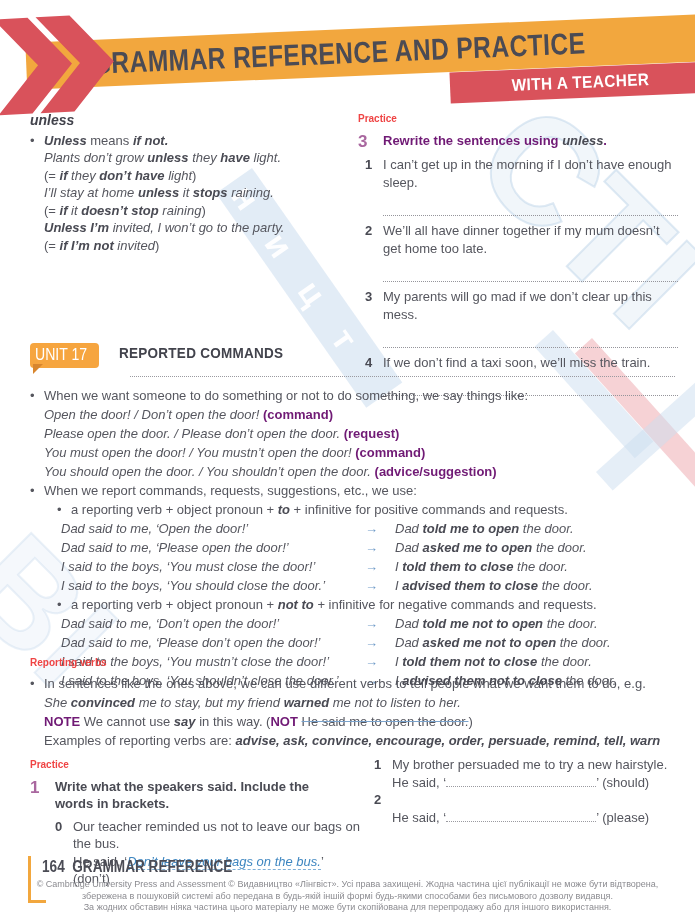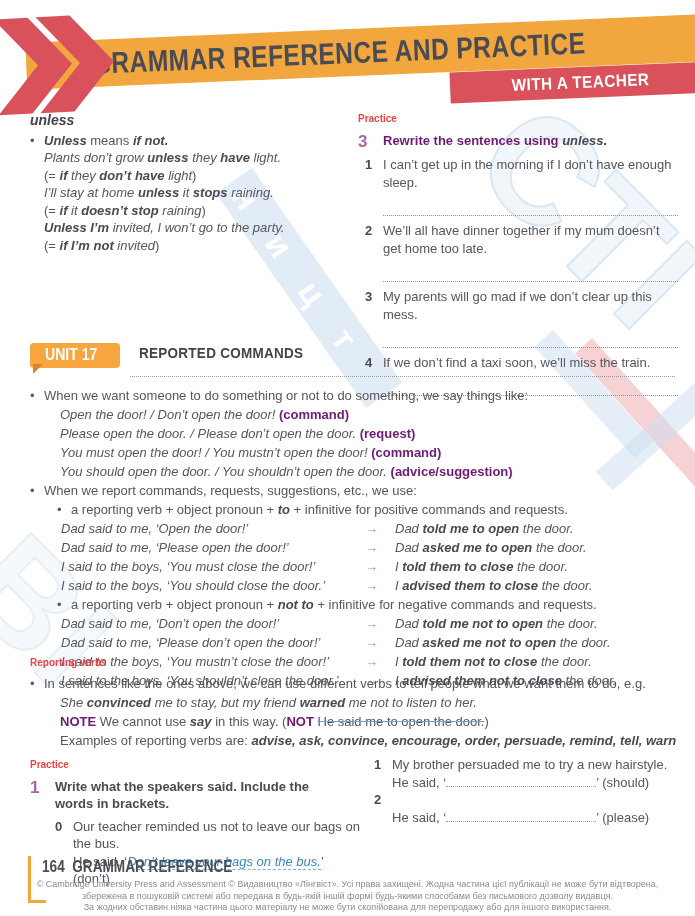--- a/index.html
+++ b/index.html
@@ -33,32 +33,32 @@
   .instr{display:flex;margin-bottom:5px}
   .exnum{width:25px;flex:none;font-weight:700;font-size:17px;color:#a9679f;line-height:19px}
   .instr-text{font-weight:700;color:#494a53}
   .item{display:flex}
   .inum{width:18px;flex:none;font-weight:700;color:#494a53}
   .itext{flex:1}
   .dotline{border-bottom:1px dotted #95959b;height:13px;margin:0 0 6px 18px}
   .exwrap{margin-left:7px}
   
   .unit-row{position:absolute;left:30px;top:343px;width:645px;height:38px;z-index:1}
-  .unit-tag{display:inline-block;background:#f6a53f;color:#fff;font-weight:700;font-size:16px;
-    padding:3px 15px 4px;border-radius:4px;position:relative;z-index:2}
+  .unit-tag{display:inline-block;background:#f6a53f;color:#fff;font-weight:400;font-size:16px;
+    padding:3px 5px 4px;border-radius:4px;position:relative;z-index:2}
   .unit-tag::after{content:"";position:absolute;left:3px;bottom:-6px;width:0;height:0;
     border:5px solid transparent;border-top-color:#d8862e;border-left-color:#d8862e}
   .unit-tag span{display:inline-block;transform:scaleX(.88);transform-origin:0 50%}
   .unit-title{display:inline-block;margin-left:16px;font-weight:700;font-size:15px;color:#42434c;vertical-align:2px;
     transform:scaleX(.9);transform-origin:0 50%;letter-spacing:.3px}
   .unit-dots{position:absolute;left:100px;right:0;top:33px;border-bottom:1px dotted #9a9aa0}
   
   .main{position:absolute;left:30px;top:386px;width:650px;line-height:19px;z-index:1}
   .ml{display:flex}
-  .ex-ind{margin-left:30px}
+  .ex-ind{margin-left:14px}
   .sub{display:flex;margin-left:27px}
   .pair{display:grid;grid-template-columns:298px 36px 1fr;margin-left:31px}
   .pa{color:#6f9bc8;padding-left:6px}
   
   .repverbs{position:absolute;left:30px;top:653px;width:650px;line-height:19px;z-index:1}
   .repverbs .sec-h{margin-bottom:2px}
   
   .practice-row{position:absolute;left:30px;top:756px;width:650px;z-index:1;display:flex;line-height:17.5px}
   .pr-left{width:330px;flex:none}
   .pr-right{width:306px;margin-left:14px}

